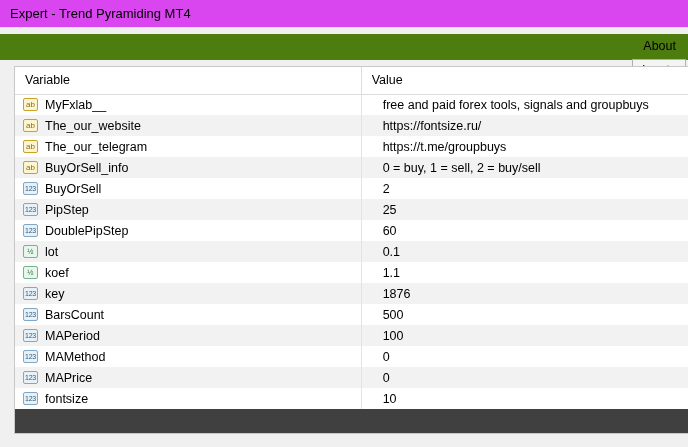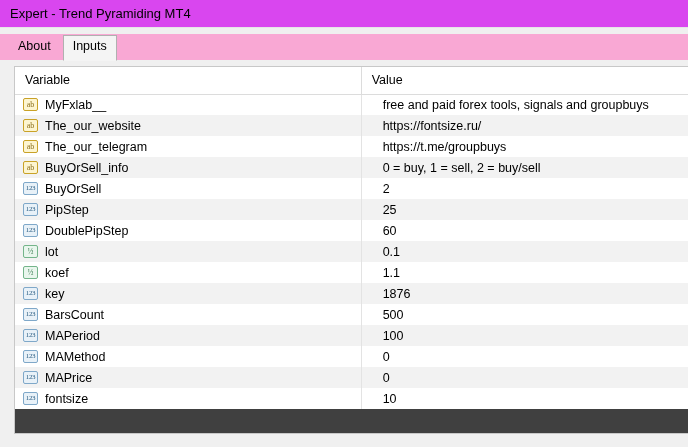--- a/index.html
+++ b/index.html
@@ -26,21 +26,23 @@
   .titlebar .title {
     font-size: 13px;
     color: #000000;
   }
   .tabstrip {
     position: relative;
     height: 26px;
     margin-top: 6px;
     padding-left: 8px;
     display: flex;
-    background: #f9a8d4;
+    align-items: flex-end;
+    background: #4d7c0f;
+    flex-direction: column;
   }
   .tab {
     font-size: 12.5px;
     color: #000000;
     padding: 3px 9px 4px 9px;
     margin-right: 2px;
     border: 1px solid transparent;
     background: transparent;
     line-height: 15px;
     position: relative;
@@ -99,21 +101,21 @@
     display: inline-flex;
     align-items: center;
     justify-content: center;
     width: 15px; height: 13px;
     border: 1px solid #c9a227;
     background: #fdf5d0;
     border-radius: 2px;
     font-size: 8px;
     line-height: 1;
     color: #8a6d1a;
-    font-family: Liberation Serif, serif;
+    font-family: Liberation Sans, sans-serif;
     flex: 0 0 auto;
   }
   .typeicon.num {
     border-color: #7fa8c9;
     background: #e8f1f8;
     color: #2a5d82;
     font-size: 7px;
     letter-spacing: -0.3px;
   }
   .typeicon.dec {

